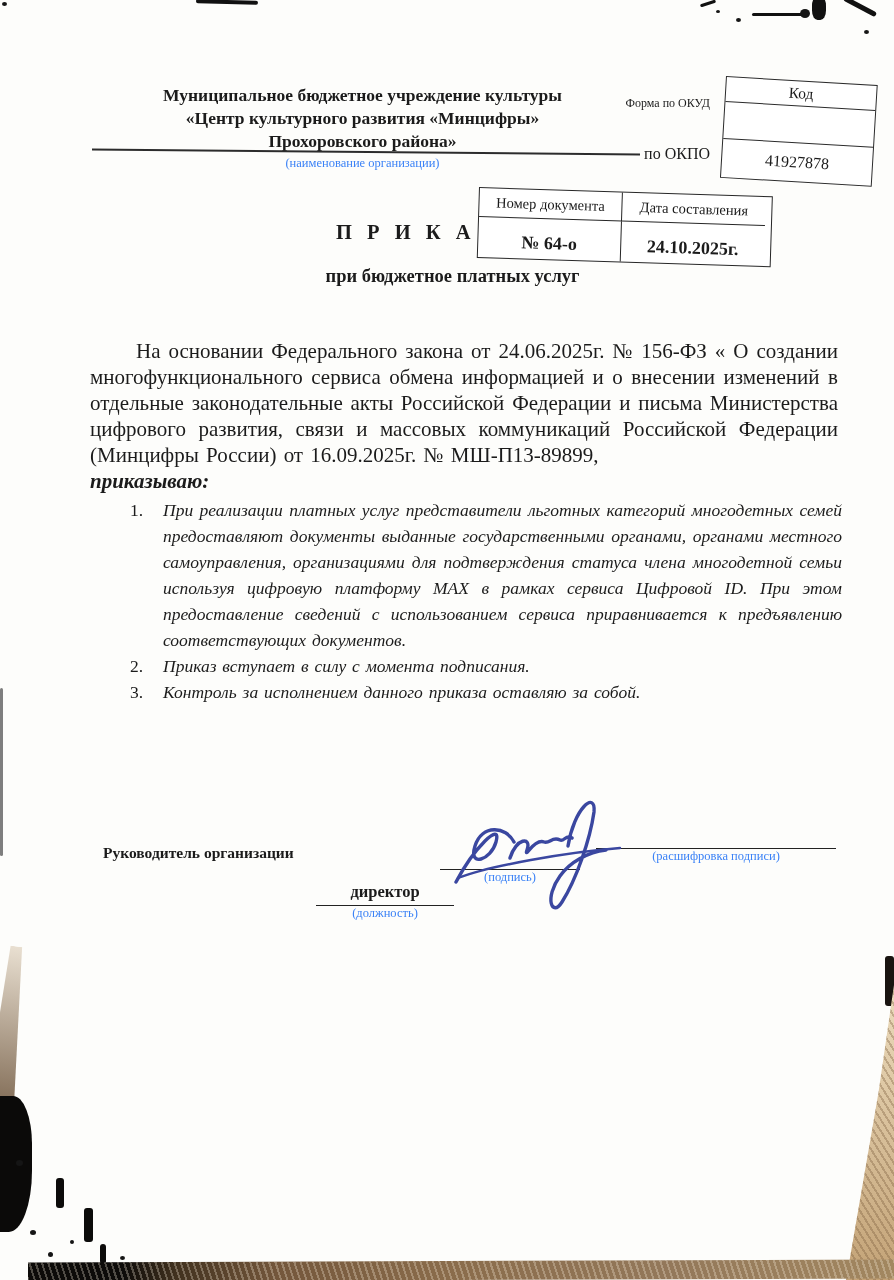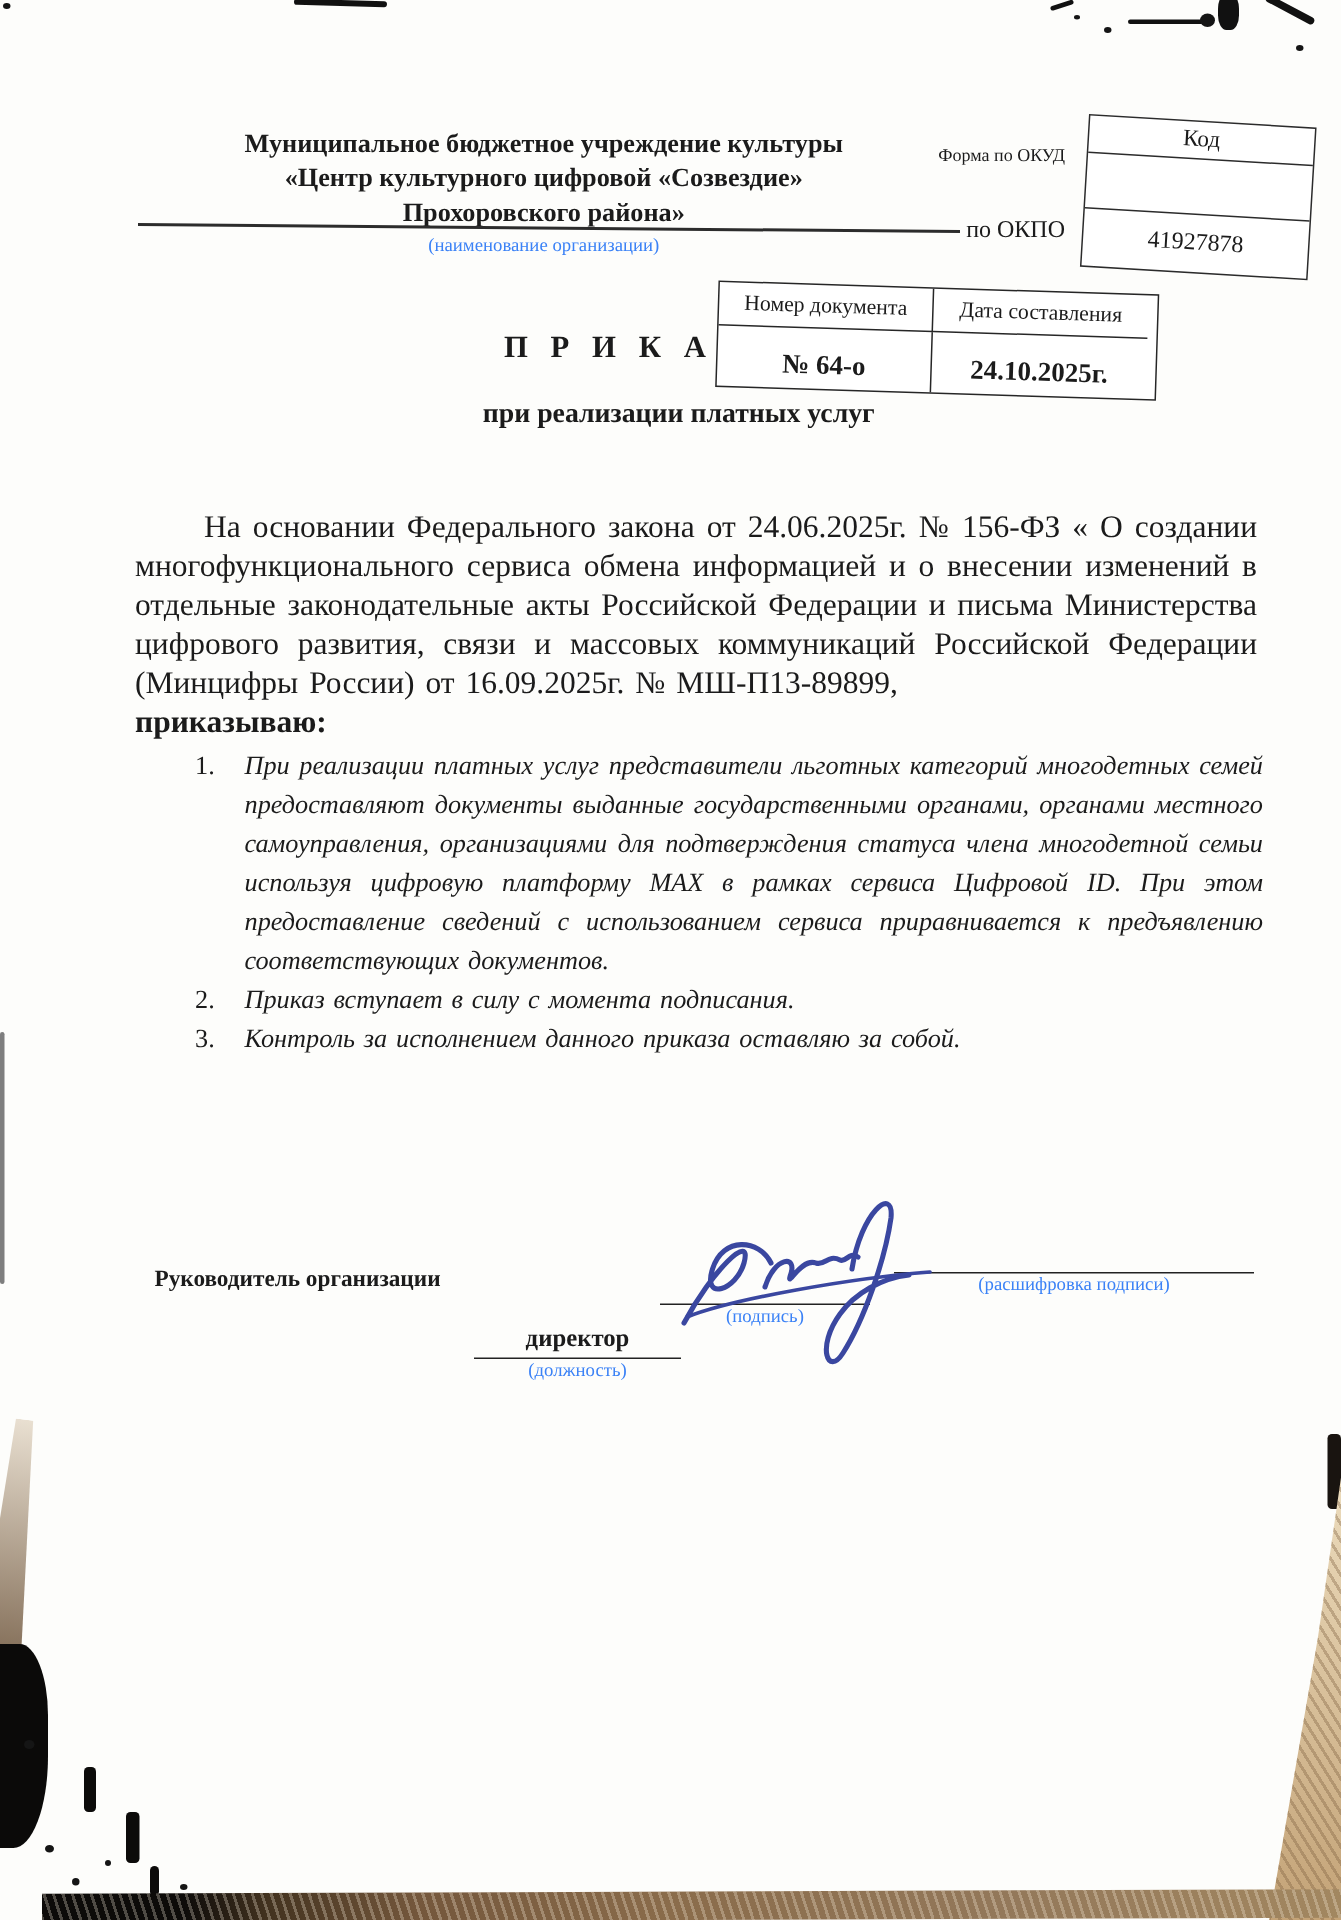--- a/index.html
+++ b/index.html
@@ -31,21 +31,21 @@
   .dt-cell{box-sizing:border-box;}
   .dt-h{width:143px;height:29px;line-height:29px;font-size:14.5px;text-align:center;border-bottom:1.8px solid #262626;}
   .dt-h.first,.dt-v.first{border-right:1.8px solid #262626;}
   .dt-v{width:143px;height:40px;line-height:48px;font-size:18px;font-weight:bold;text-align:center;}
 
   .title{left:95px;top:263px;width:715px;text-align:center;font-weight:bold;font-size:18.5px;line-height:26px;}
 
   
   .body-par{left:90px;top:338px;width:748px;font-size:21px;line-height:26px;text-align:justify;word-spacing:2px;}
   .body-par .indent{text-indent:46px;}
-  .decree{font-weight:bold;}
+  .decree{font-weight:bold;font-style:italic;}
 
   .olist{left:130px;top:497px;width:712px;font-size:17.5px;line-height:26px;}
   .li{display:flex;}
   .li .num{width:33px;flex:none;}
   .li .txt{flex:1;text-align:justify;word-spacing:1.5px;font-style:italic;}
 
   
   .sig-label{left:103px;top:844px;font-size:15.5px;font-weight:bold;}
   .sig-col{position:absolute;}
   .sig-val{font-size:16.5px;font-weight:bold;text-align:center;}
@@ -82,21 +82,21 @@
   .line-left{left:0;top:688px;width:3px;height:168px;background:#3a3a3a;opacity:.65;border-radius:2px;}
   .edge-right-mark{left:885px;top:956px;width:9px;height:50px;background:#191410;border-radius:3px;}
 </style>
 </head>
 <body>
 
 <div class="page">
 
   <div class="abs org-block">
     <div>Муниципальное бюджетное учреждение культуры</div>
-    <div>«Центр культурного цифровой «Созвездие»</div>
+    <div>«Центр культурного развития «Минцифры»</div>
     <div>Прохоровского района»</div>
   </div>
   <div class="abs org-underline"></div>
   <div class="abs org-caption cap">(наименование организации)</div>
 
   <div class="abs okud-label">Форма по ОКУД</div>
   <div class="abs okpo-label">по ОКПО</div>
 
   <div class="abs code-table">
     <div class="row ct-head">Код</div>
@@ -107,21 +107,21 @@
   <div class="abs prikaz">П Р И К А З</div>
 
   <div class="abs doc-table">
     <div class="dt-cell dt-h first">Номер документа</div>
     <div class="dt-cell dt-h">Дата составления</div>
     <div class="dt-cell dt-v first">№ 64-о</div>
     <div class="dt-cell dt-v">24.10.2025г.</div>
   </div>
 
   <div class="abs title">
-    <div>при реализации платных услуг</div>
+    <div>при бюджетное платных услуг</div>
   </div>
 
   <div class="abs body-par">
     <div class="indent">На основании Федерального закона от 24.06.2025г. № 156-ФЗ « О создании многофункционального сервиса обмена информацией и о внесении изменений в отдельные законодательные акты Российской Федерации и письма Министерства цифрового развития, связи и массовых коммуникаций Российской Федерации (Минцифры России) от 16.09.2025г. № МШ-П13-89899,</div>
     <div class="decree">приказываю:</div>
   </div>
 
   <div class="abs olist">
     <div class="li">
       <span class="num">1.</span>

